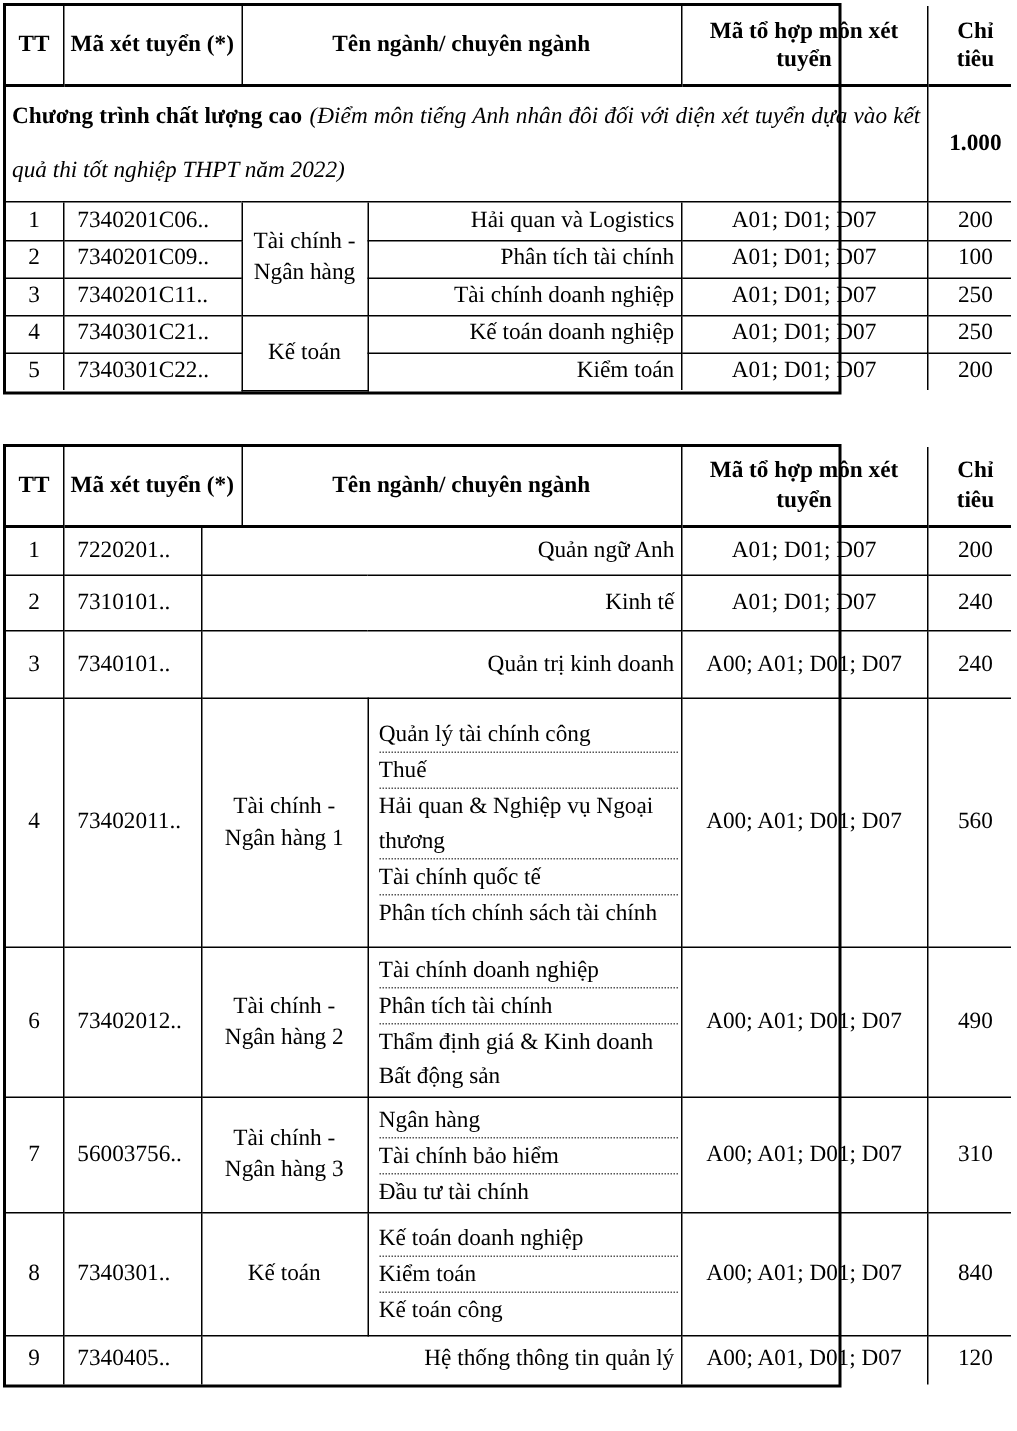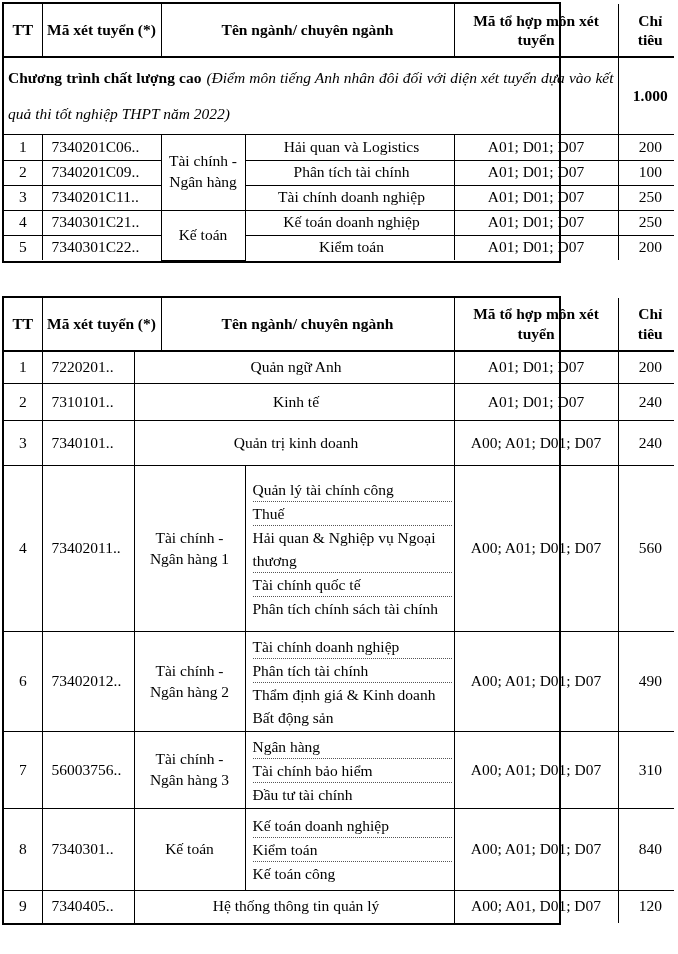--- a/index.html
+++ b/index.html
@@ -24,21 +24,21 @@
     border-bottom:2px solid #000;
   }
   .cat .cat-text{
     text-align:justify;padding:2px 4px;line-height:36px;height:52px;
   }
   .cat .cat-text b{font-weight:bold;margin-right:5px;}
   .cat .cat-text i{font-style:italic;}
   .cat .cat-quota{font-weight:bold;text-align:center;}
   .c{text-align:center;}
   .code{text-align:left;padding-left:9px;}
-  .name{text-align:center;padding-left:8px;}
+  .name{text-align:right;padding-left:8px;}
   .group{text-align:center;padding:1px 3px;}
   .spec-cell{padding:0 2px 0 7px;}
   .spec-item{line-height:23px;border-bottom:1px dotted #555;}
   .spec-item:last-child{border-bottom:none;}
   .gap{height:33px;}
 </style>
 </head>
 <body>
 
 <div class="page">

